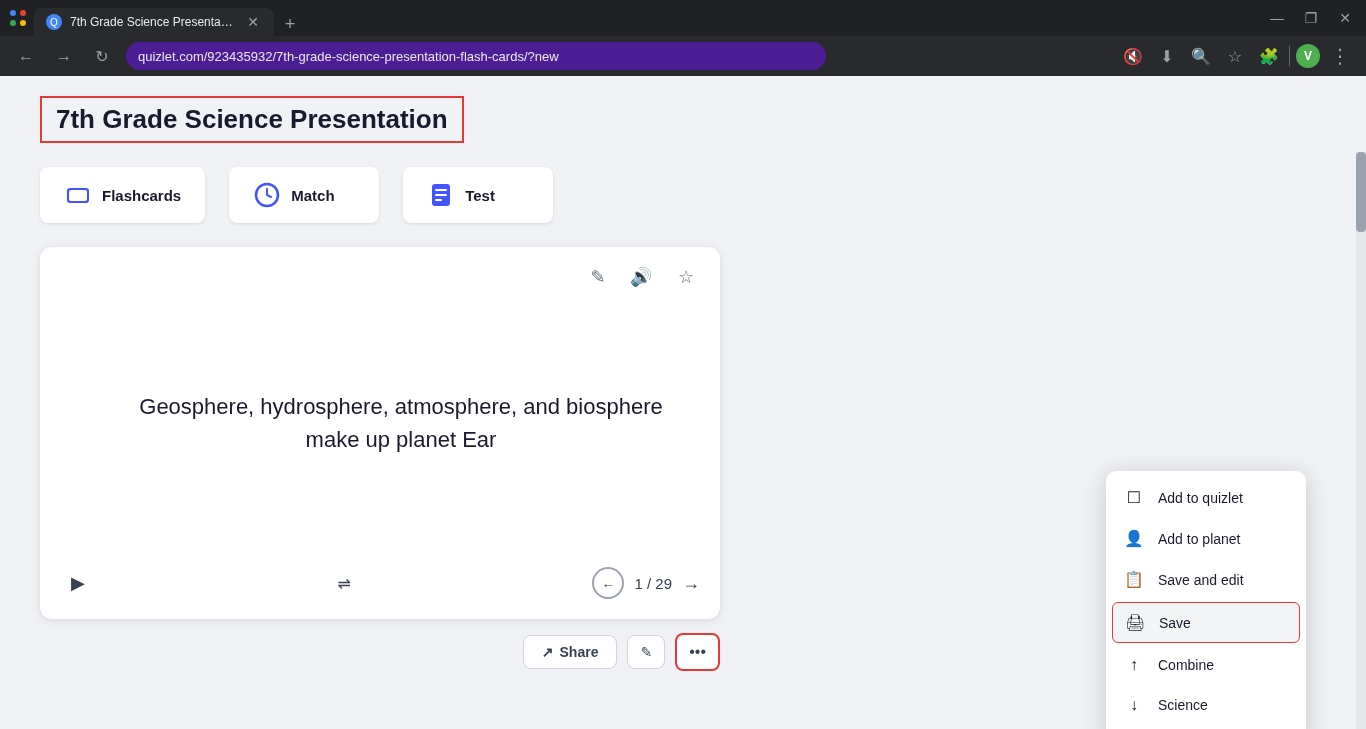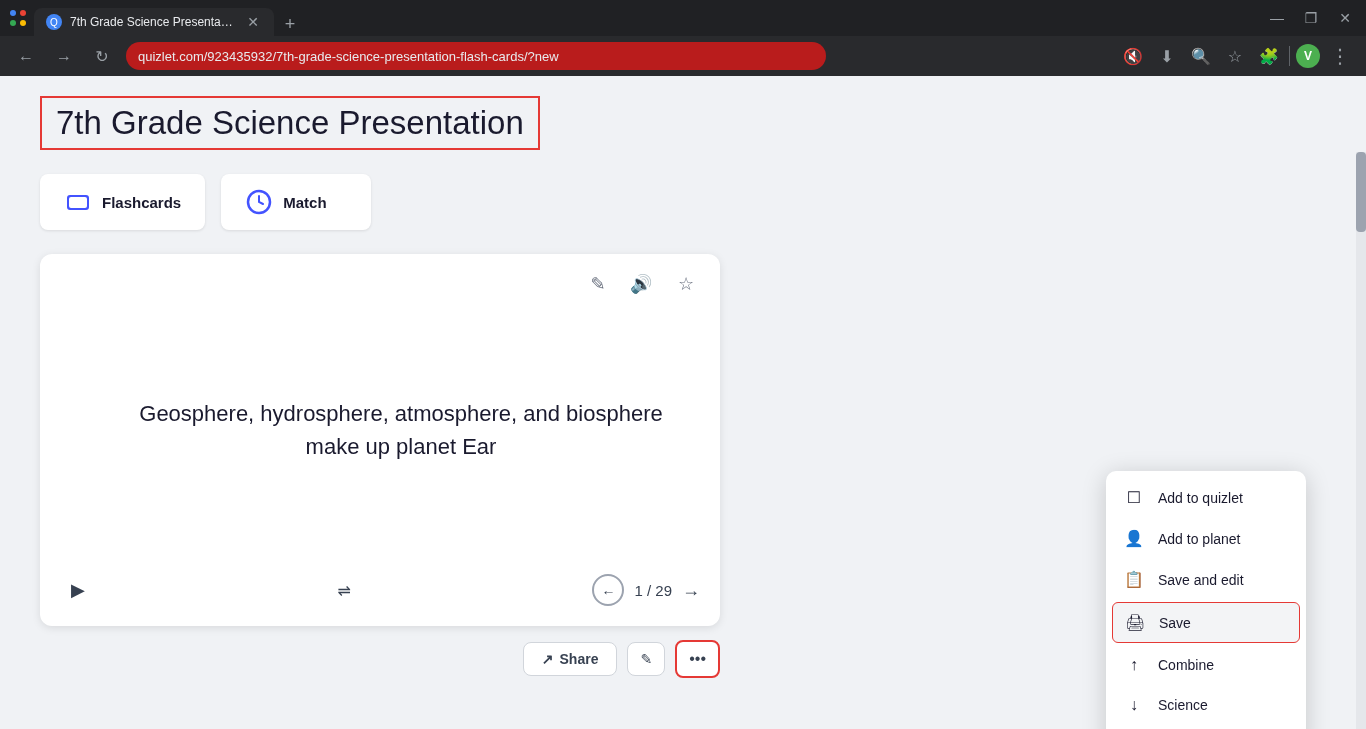--- a/index.html
+++ b/index.html
@@ -14,35 +14,35 @@
     .tab-favicon { width: 16px; height: 16px; border-radius: 50%; background: #4285f4; display: flex; align-items: center; justify-content: center; font-size: 10px; color: white; flex-shrink: 0; }
     .tab-title { color: #e8eaed; font-size: 12px; flex: 1; overflow: hidden; text-overflow: ellipsis; white-space: nowrap; }
     .tab-close { color: #9aa0a6; font-size: 14px; cursor: pointer; width: 18px; height: 18px; display: flex; align-items: center; justify-content: center; border-radius: 50%; }
     .new-tab-btn { color: #9aa0a6; font-size: 18px; margin-left: 4px; cursor: pointer; width: 24px; height: 24px; display: flex; align-items: center; justify-content: center; }
     .window-controls { display: flex; align-items: center; gap: 8px; margin-left: auto; }
     .window-btn { color: #9aa0a6; font-size: 14px; cursor: pointer; width: 26px; height: 26px; display: flex; align-items: center; justify-content: center; }
 
     
     .address-bar { background: #292a2d; width: 100%; height: 40px; display: flex; align-items: center; padding: 0 12px; gap: 10px; }
     .nav-btn { color: #9aa0a6; font-size: 16px; cursor: pointer; width: 28px; height: 28px; display: flex; align-items: center; justify-content: center; border-radius: 50%; }
-    .address-input { flex: 1; background: #b91c1c; border: none; border-radius: 20px; height: 28px; padding: 0 12px; color: #e8eaed; font-size: 13px; outline: none; display: flex; align-items: center; max-width: 700px; }
+    .address-input { flex: 1; background: #4c1d95; border: none; border-radius: 20px; height: 28px; padding: 0 12px; color: #e8eaed; font-size: 13px; outline: none; display: flex; align-items: center; max-width: 700px; }
     .toolbar-icons { display: flex; align-items: center; gap: 6px; margin-left: auto; }
     .toolbar-icon { color: #9aa0a6; font-size: 16px; width: 28px; height: 28px; display: flex; align-items: center; justify-content: center; cursor: pointer; border-radius: 50%; }
     .profile-btn { width: 24px; height: 24px; border-radius: 50%; background: #4caf50; color: white; font-size: 12px; font-weight: bold; display: flex; align-items: center; justify-content: center; cursor: pointer; }
     .divider-v { width: 1px; height: 20px; background: #5f6368; }
 
     
     .page { background: #f0f2f5; padding: 20px 40px; position: relative; }
 
     
     .page-title-box { border: 2px solid #e53935; display: inline-block; padding: 6px 14px; margin-bottom: 24px; }
-    .page-title { font-size: 33px; font-weight: 400; color: #1a1a2e; }
-
-    
-    .study-modes { display: flex; gap: 16px; margin-bottom: 24px; }
+    .page-title { font-size: 26px; font-weight: 700; color: #1a1a2e; }
+
+    
+    .study-modes { display: flex; gap: 24px; margin-bottom: 24px; }
     .mode-card { background: white; border-radius: 8px; padding: 14px 24px; display: flex; align-items: center; gap: 10px; cursor: pointer; box-shadow: 0 1px 3px rgba(0,0,0,0.1); min-width: 150px; }
     .mode-icon { width: 28px; height: 28px; display: flex; align-items: center; justify-content: center; }
     .mode-label { font-size: 15px; font-weight: 600; color: #1a1a2e; }
 
     
     .flashcard-container { background: white; border-radius: 12px; padding: 0; position: relative; box-shadow: 0 2px 8px rgba(0,0,0,0.1); width: 680px; min-height: 320px; }
     .flashcard-toolbar { display: flex; justify-content: flex-end; padding: 14px 18px 0; gap: 12px; }
     .fc-icon-btn { background: none; border: none; color: #6b7280; font-size: 18px; cursor: pointer; width: 32px; height: 32px; display: flex; align-items: center; justify-content: center; border-radius: 50%; }
     .flashcard-content { display: flex; align-items: center; justify-content: center; min-height: 260px; padding: 20px 40px; text-align: center; margin-left: 42px; }
     .flashcard-text { font-size: 22px; color: #1a1a2e; line-height: 1.5; }
@@ -142,20 +142,31 @@
     <div class="mode-card">
       <div class="mode-icon">
         <svg width="28" height="28" viewBox="0 0 28 28">
           <circle cx="14" cy="14" r="11" fill="none" stroke="#4353FF" stroke-width="2.5"></circle>
           <path d="M14 8 L14 14 L18 16" stroke="#4353FF" stroke-width="2" stroke-linecap="round" fill="none"></path>
         </svg>
       </div>
       <span class="mode-label">Match</span>
     </div>
 
+    <div class="mode-card">
+      <div class="mode-icon">
+        <svg width="28" height="28" viewBox="0 0 28 28">
+          <rect x="5" y="3" width="18" height="22" rx="3" fill="#4353FF"></rect>
+          <line x1="9" y1="9" x2="19" y2="9" stroke="white" stroke-width="2" stroke-linecap="round"></line>
+          <line x1="9" y1="14" x2="19" y2="14" stroke="white" stroke-width="2" stroke-linecap="round"></line>
+          <line x1="9" y1="19" x2="14" y2="19" stroke="white" stroke-width="2" stroke-linecap="round"></line>
+        </svg>
+      </div>
+      <span class="mode-label">Test</span>
+    </div>
 
   </div>
 
   
   <div class="flashcard-container">
     <div class="flashcard-toolbar">
       <button class="fc-icon-btn">✎</button>
       <button class="fc-icon-btn">🔊</button>
       <button class="fc-icon-btn">☆</button>
     </div>

